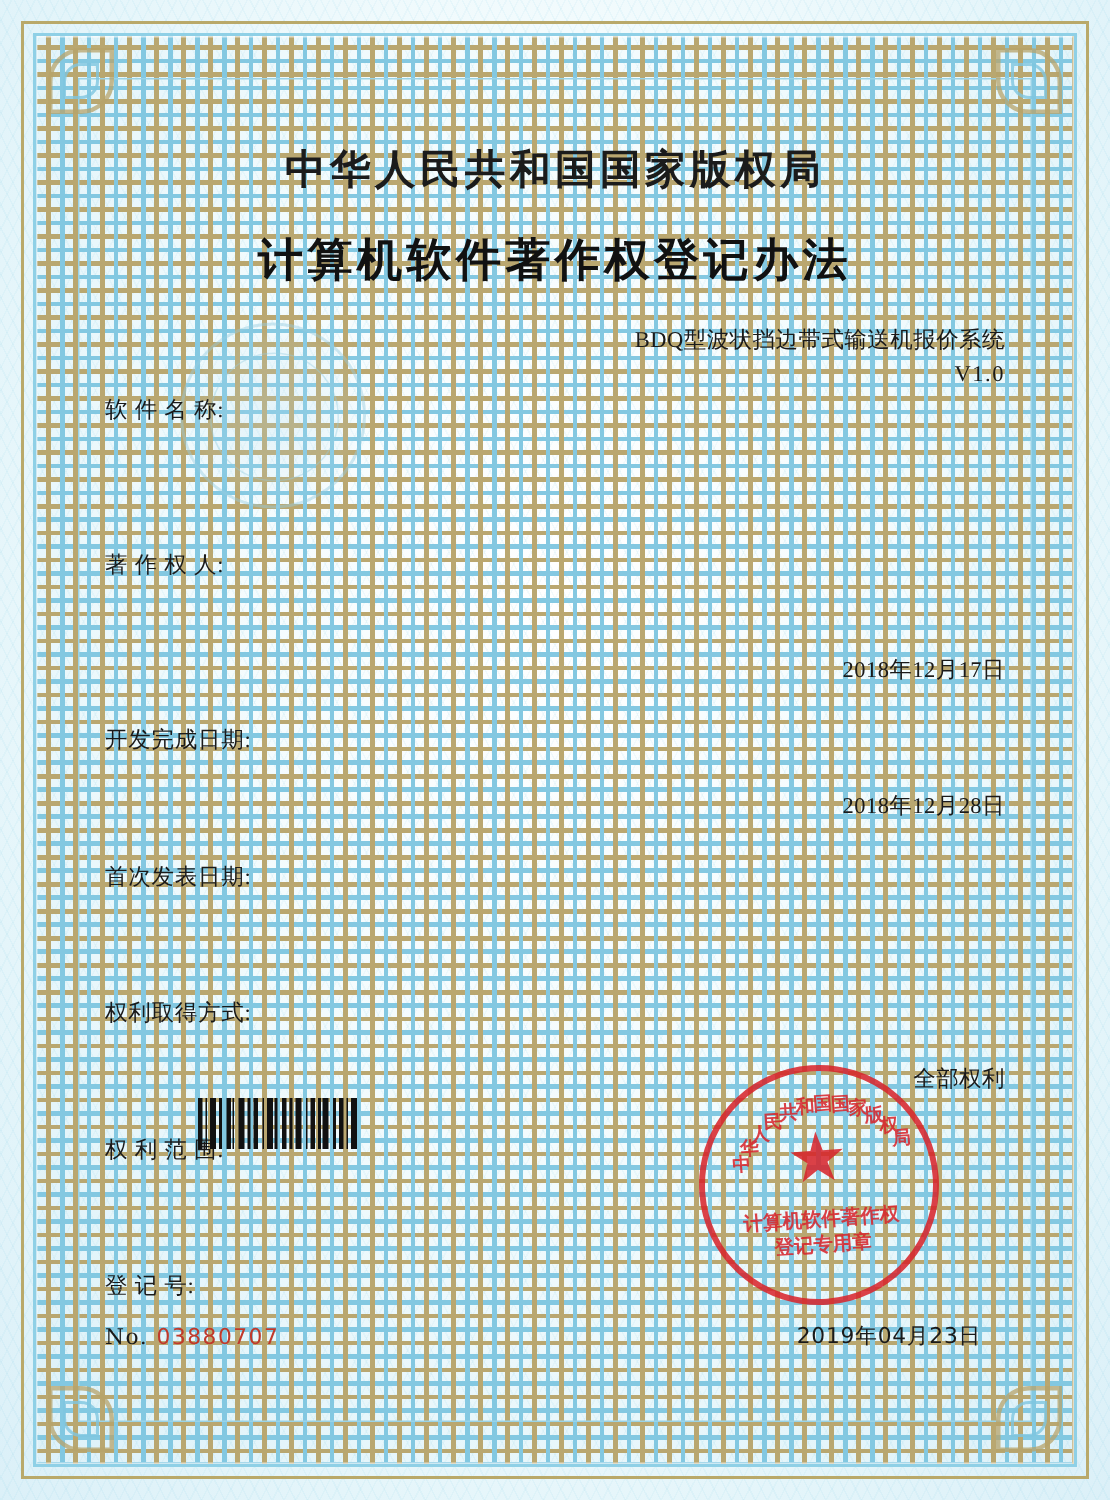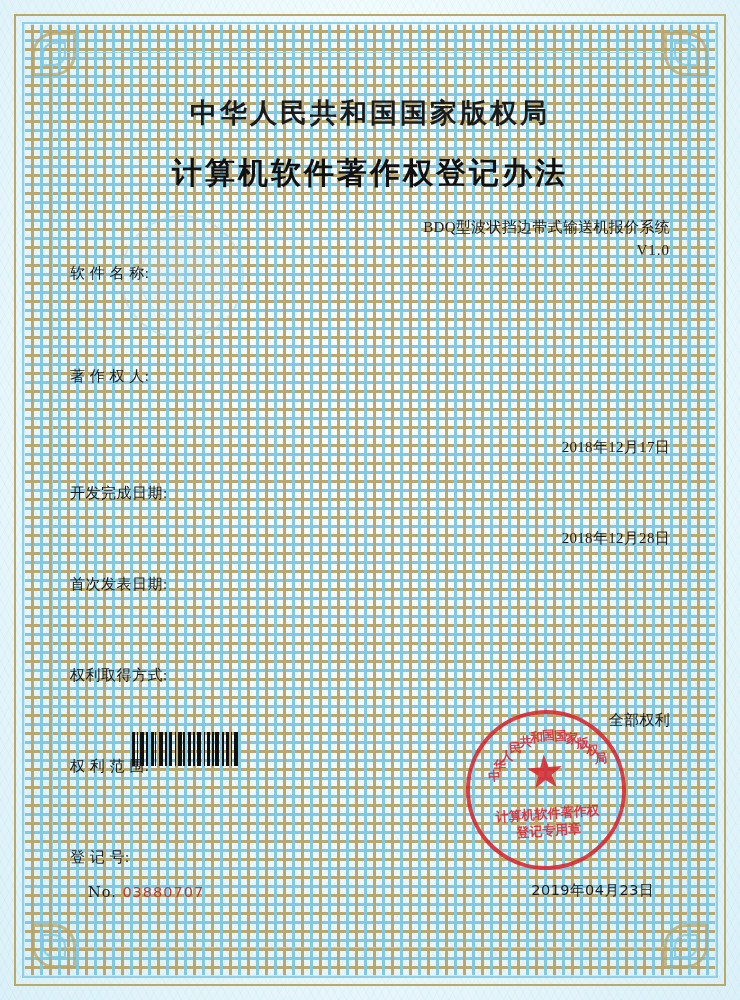--- a/index.html
+++ b/index.html
@@ -223,21 +223,21 @@
     left:0;right:0;bottom:26px;
     text-align:center;
     color:#d8232a;
     font-size:13px;
     font-weight:700;
     line-height:1.35;
     font-family:"DejaVu Serif", serif;
   }
   .footer{
     position:absolute;
-    left:18px;right:0;bottom:0;
+    left:0;right:0;bottom:0;
     display:flex;
     justify-content:space-between;
     align-items:flex-end;
     font-size:14.5px;
     color:#c0392b;
     font-family:"DejaVu Sans", sans-serif;
   }
   .footer .no-block{color:#c0392b;letter-spacing:1px;}
   .footer .no-block .nolabel{color:#1a1a1a;font-family:"DejaVu Serif",serif;}
   .footer .date-block{color:#1a1a1a;padding-right:16px;letter-spacing:.5px;}

